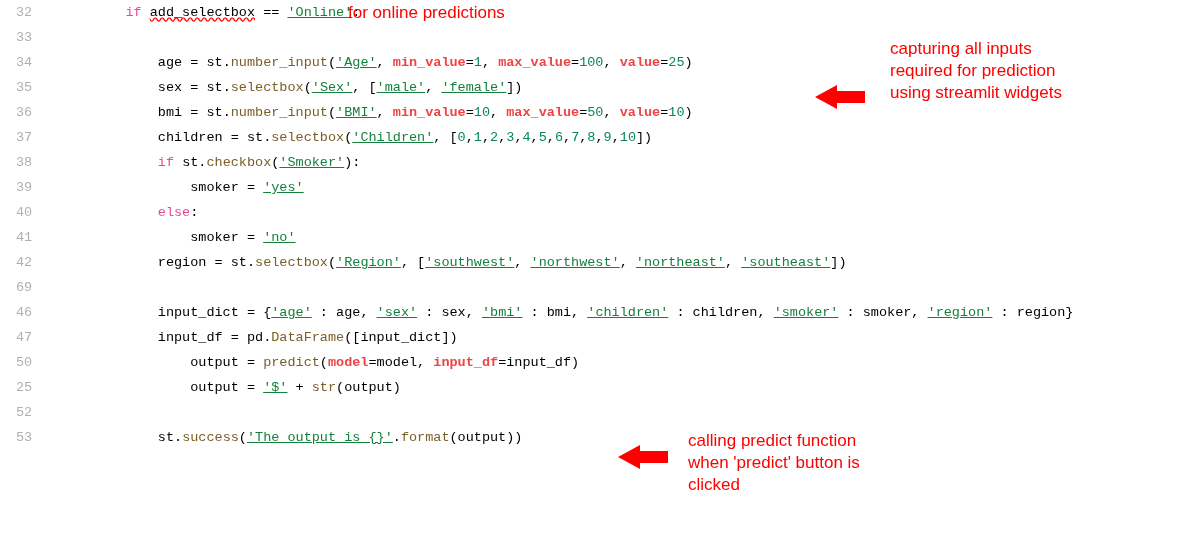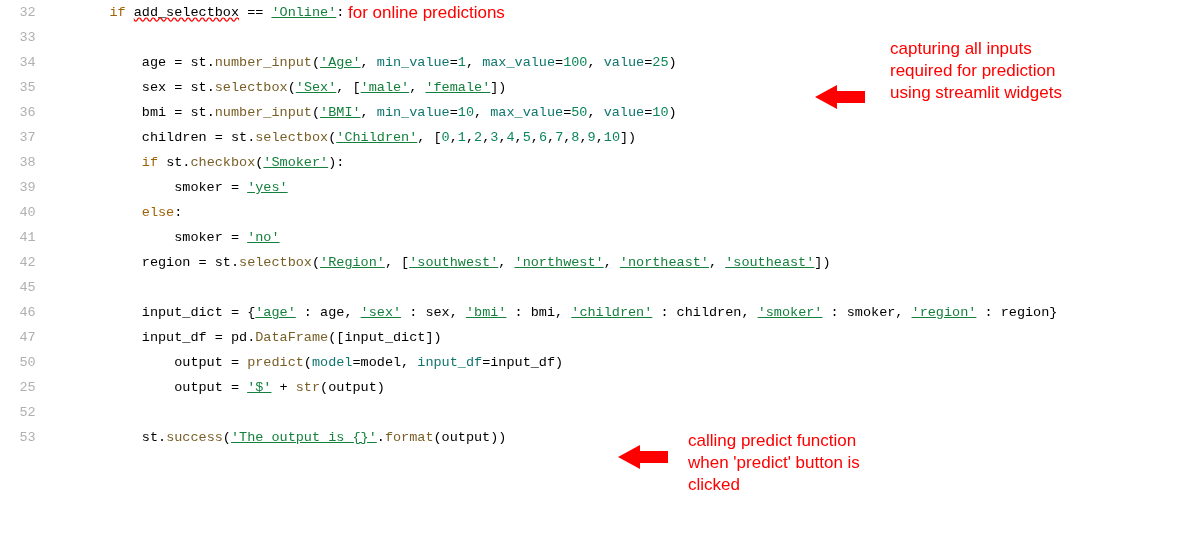--- a/index.html
+++ b/index.html
@@ -1,46 +1,46 @@
 <!DOCTYPE html>
 <html><head>
 <meta charset="utf-8">
 <style>
   html, body { margin:0; padding:0; background:#ffffff; font-family:Consolas,"Courier New",monospace; font-size:13.5px; line-height:25px; }
   .editor { position:relative; width:1204px; height:550px; overflow:hidden; }
   .row { display:flex; height:25px; align-items:center; white-space:pre; }
-  .gutter { width:55px; text-align:center; color:#b0b0b0; padding-right:22px; user-select:none; }
+  .gutter { width:55px; text-align:left; color:#b0b0b0; padding-right:22px; user-select:none;margin-left:16px; }
   .code { flex:1; }
-  .kw  { color:#a16207;font-family:Liberation Mono, monospace; }
+  .kw  { color:#ec4899;font-family:Liberation Mono, monospace; }
   .fn  { color:#795e26;margin-top:15px; }
   .str { color:#15803d;text-decoration:underline; }
   .num { color:#098658; }
   .pl  { color:#000000; }
-  .prop{ color:#0f766e; }
+  .prop{ color:#ef4444;font-weight:bold; }
   .squiggle { text-decoration: underline wavy #ff0000; text-decoration-skip-ink:none; }
   .anno { position:absolute; color:#ff0000; font-family:Arial,Helvetica,sans-serif; font-size:17px; line-height:22px; }
   .arrow { position:absolute; }
 </style>
 </head>
 <body>
 
 <div class="editor">
   <div id="rows">
       <div class="row"><div class="gutter">32</div><div class="code"><span class="pl">    </span><span class="kw">if</span><span class="pl"> </span><span class="pl squiggle">add_selectbox</span><span class="pl"> == </span><span class="str">'Online'</span><span class="pl">:</span></div></div>
       <div class="row"><div class="gutter">33</div><div class="code"></div></div>
       <div class="row"><div class="gutter">34</div><div class="code"><span class="pl">        </span><span class="pl">age</span><span class="pl"> = </span><span class="pl">st</span><span class="pl">.</span><span class="fn">number_input</span><span class="pl">(</span><span class="str">'Age'</span><span class="pl">, </span><span class="prop">min_value</span><span class="pl">=</span><span class="num">1</span><span class="pl">, </span><span class="prop">max_value</span><span class="pl">=</span><span class="num">100</span><span class="pl">, </span><span class="prop">value</span><span class="pl">=</span><span class="num">25</span><span class="pl">)</span></div></div>
       <div class="row"><div class="gutter">35</div><div class="code"><span class="pl">        </span><span class="pl">sex</span><span class="pl"> = </span><span class="pl">st</span><span class="pl">.</span><span class="fn">selectbox</span><span class="pl">(</span><span class="str">'Sex'</span><span class="pl">, </span><span class="pl">[</span><span class="str">'male'</span><span class="pl">, </span><span class="str">'female'</span><span class="pl">]</span><span class="pl">)</span></div></div>
       <div class="row"><div class="gutter">36</div><div class="code"><span class="pl">        </span><span class="pl">bmi</span><span class="pl"> = </span><span class="pl">st</span><span class="pl">.</span><span class="fn">number_input</span><span class="pl">(</span><span class="str">'BMI'</span><span class="pl">, </span><span class="prop">min_value</span><span class="pl">=</span><span class="num">10</span><span class="pl">, </span><span class="prop">max_value</span><span class="pl">=</span><span class="num">50</span><span class="pl">, </span><span class="prop">value</span><span class="pl">=</span><span class="num">10</span><span class="pl">)</span></div></div>
       <div class="row"><div class="gutter">37</div><div class="code"><span class="pl">        </span><span class="pl">children</span><span class="pl"> = </span><span class="pl">st</span><span class="pl">.</span><span class="fn">selectbox</span><span class="pl">(</span><span class="str">'Children'</span><span class="pl">, </span><span class="pl">[</span><span class="num">0</span><span class="pl">,</span><span class="num">1</span><span class="pl">,</span><span class="num">2</span><span class="pl">,</span><span class="num">3</span><span class="pl">,</span><span class="num">4</span><span class="pl">,</span><span class="num">5</span><span class="pl">,</span><span class="num">6</span><span class="pl">,</span><span class="num">7</span><span class="pl">,</span><span class="num">8</span><span class="pl">,</span><span class="num">9</span><span class="pl">,</span><span class="num">10</span><span class="pl">]</span><span class="pl">)</span></div></div>
       <div class="row"><div class="gutter">38</div><div class="code"><span class="pl">        </span><span class="kw">if</span><span class="pl"> </span><span class="pl">st</span><span class="pl">.</span><span class="fn">checkbox</span><span class="pl">(</span><span class="str">'Smoker'</span><span class="pl">)</span><span class="pl">:</span></div></div>
       <div class="row"><div class="gutter">39</div><div class="code"><span class="pl">            </span><span class="pl">smoker</span><span class="pl"> = </span><span class="str">'yes'</span></div></div>
       <div class="row"><div class="gutter">40</div><div class="code"><span class="pl">        </span><span class="kw">else</span><span class="pl">:</span></div></div>
       <div class="row"><div class="gutter">41</div><div class="code"><span class="pl">            </span><span class="pl">smoker</span><span class="pl"> = </span><span class="str">'no'</span></div></div>
       <div class="row"><div class="gutter">42</div><div class="code"><span class="pl">        </span><span class="pl">region</span><span class="pl"> = </span><span class="pl">st</span><span class="pl">.</span><span class="fn">selectbox</span><span class="pl">(</span><span class="str">'Region'</span><span class="pl">, </span><span class="pl">[</span><span class="str">'southwest'</span><span class="pl">, </span><span class="str">'northwest'</span><span class="pl">, </span><span class="str">'northeast'</span><span class="pl">, </span><span class="str">'southeast'</span><span class="pl">]</span><span class="pl">)</span></div></div>
-      <div class="row"><div class="gutter">45</div><div class="code"></div></div>
+      <div class="row"><div class="gutter">69</div><div class="code"></div></div>
       <div class="row"><div class="gutter">46</div><div class="code"><span class="pl">        </span><span class="pl">input_dict</span><span class="pl"> = </span><span class="pl">{</span><span class="str">'age'</span><span class="pl"> : </span><span class="pl">age</span><span class="pl">, </span><span class="str">'sex'</span><span class="pl"> : </span><span class="pl">sex</span><span class="pl">, </span><span class="str">'bmi'</span><span class="pl"> : </span><span class="pl">bmi</span><span class="pl">, </span><span class="str">'children'</span><span class="pl"> : </span><span class="pl">children</span><span class="pl">, </span><span class="str">'smoker'</span><span class="pl"> : </span><span class="pl">smoker</span><span class="pl">, </span><span class="str">'region'</span><span class="pl"> : </span><span class="pl">region</span><span class="pl">}</span></div></div>
       <div class="row"><div class="gutter">47</div><div class="code"><span class="pl">        </span><span class="pl">input_df</span><span class="pl"> = </span><span class="pl">pd</span><span class="pl">.</span><span class="fn">DataFrame</span><span class="pl">(</span><span class="pl">[</span><span class="pl">input_dict</span><span class="pl">]</span><span class="pl">)</span></div></div>
       <div class="row"><div class="gutter">50</div><div class="code"><span class="pl">            </span><span class="pl">output</span><span class="pl"> = </span><span class="fn">predict</span><span class="pl">(</span><span class="prop">model</span><span class="pl">=</span><span class="pl">model</span><span class="pl">, </span><span class="prop">input_df</span><span class="pl">=</span><span class="pl">input_df</span><span class="pl">)</span></div></div>
       <div class="row"><div class="gutter">25</div><div class="code"><span class="pl">            </span><span class="pl">output</span><span class="pl"> = </span><span class="str">'$'</span><span class="pl"> + </span><span class="fn">str</span><span class="pl">(</span><span class="pl">output</span><span class="pl">)</span></div></div>
       <div class="row"><div class="gutter">52</div><div class="code"></div></div>
       <div class="row"><div class="gutter">53</div><div class="code"><span class="pl">        </span><span class="pl">st</span><span class="pl">.</span><span class="fn">success</span><span class="pl">(</span><span class="str">'The output is {}'</span><span class="pl">.</span><span class="fn">format</span><span class="pl">(</span><span class="pl">output</span><span class="pl">)</span><span class="pl">)</span></div></div>
     </div>
 
   <div class="anno" style="top:38px; left:890px; width:200px;">capturing all inputs required for prediction using streamlit widgets</div>
   <div class="anno" style="top:2px; left:348px;">for online predictions</div>

